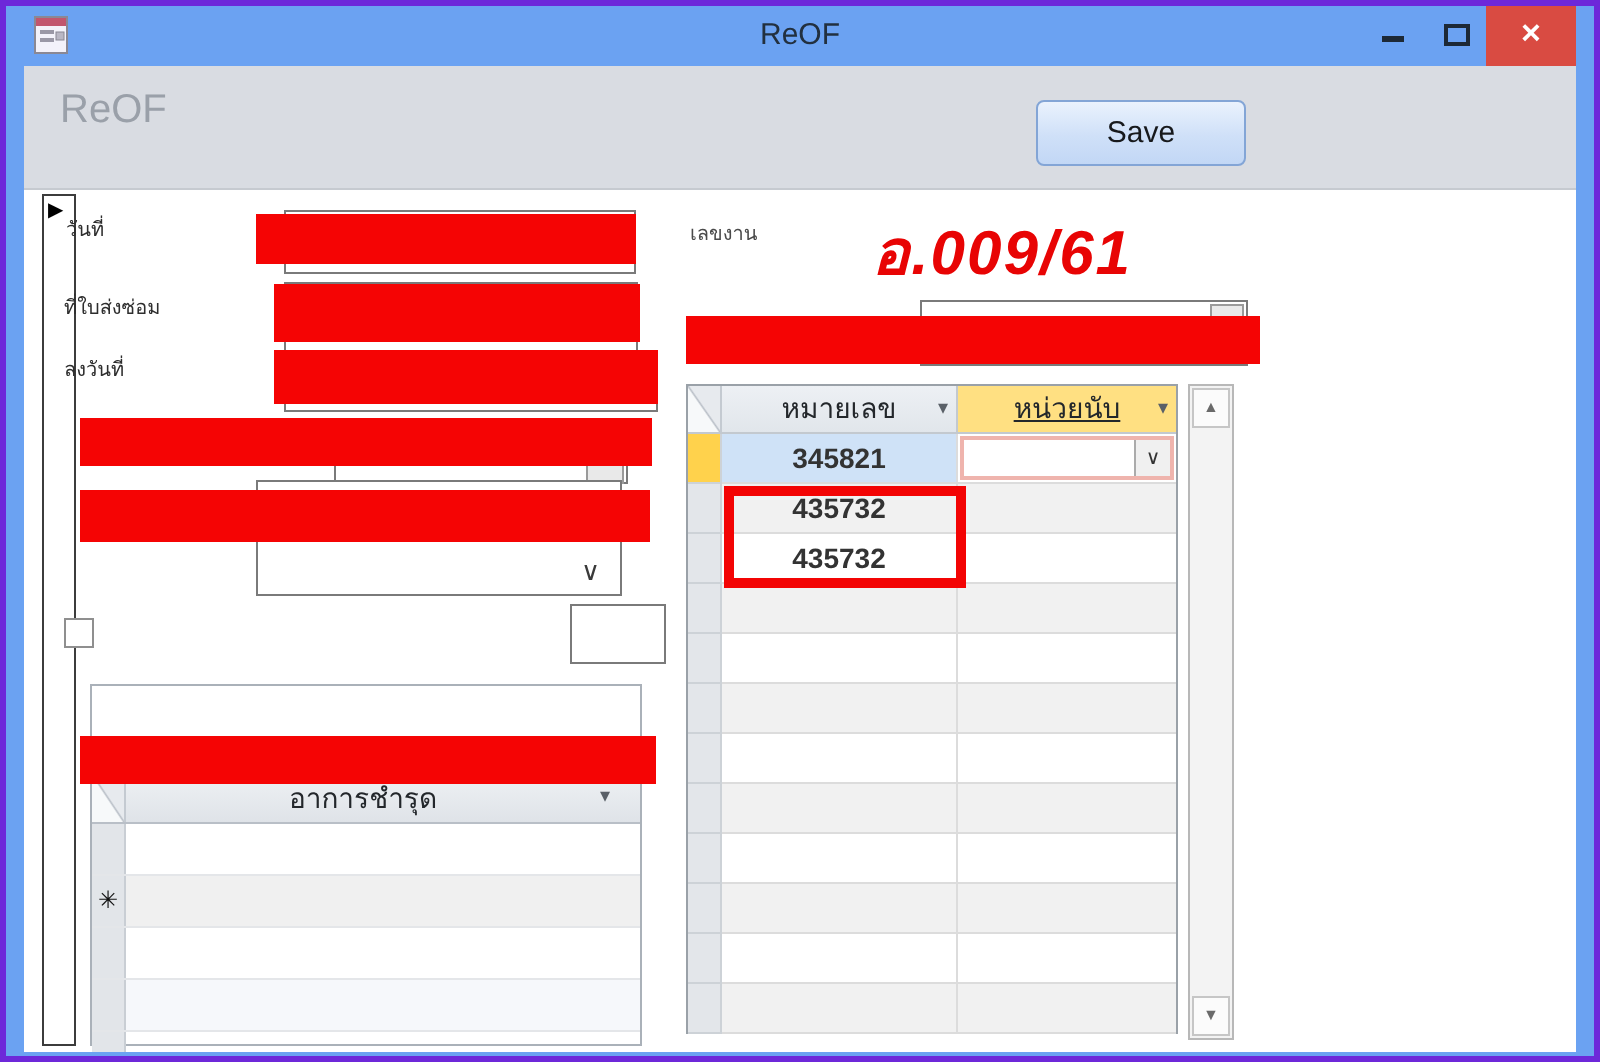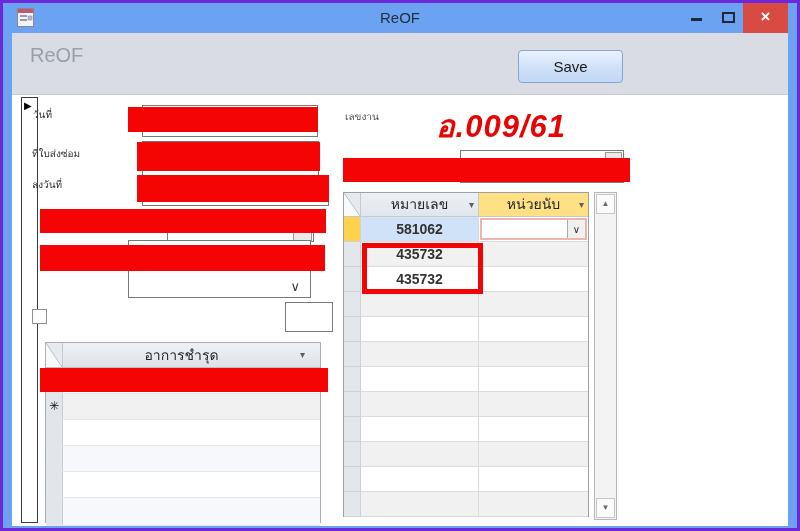--- a/index.html
+++ b/index.html
@@ -38,42 +38,42 @@
 
   .mini-btn { position:absolute; background:#e9e9e9; border:1px solid #9a9a9a; }
   .combo-chevron { position:absolute; right:10px; bottom:3px; font-size:13px; color:#3a3a3a; }
 
   .checkbox { position:absolute; left:20px; top:276px; width:15px; height:15px; background:#fff; border:1px solid #8f8f8f; }
   .small-input { position:absolute; left:273px; top:269px; width:48px; height:30px; background:#fff; border:1px solid #7a7a7a; }
 
   
   .defect-table { position:absolute; left:33px; top:309px; width:276px; height:181px;
                   border:1px solid #aab1b9; background:#fff; }
-  .dt-header { display:flex; height:25px; background:linear-gradient(#eef1f4,#dfe3e8); border-bottom:1px solid #b9bfc7; }
+  .dt-header { display:flex; height:25px; background:linear-gradient(#eef1f4,#dfe3e8); border-bottom:1px solid #b9bfc7;margin-top:44px; }
   .dt-corner { width:17px; border-right:1px solid #c4cad1;
                background:linear-gradient(to top right,#f7f9fa 47%,#b9bfc7 50%,#e7eaee 53%); }
   .dt-title { flex:1; text-align:center; font-size:14px; color:#23272b; line-height:24px; }
   .dt-arrow { width:20px; font-size:10px; color:#5a6068; line-height:24px; }
   .dt-row { display:flex; height:26px; border-bottom:1px solid #e4e6e9; }
   .dt-sel { width:17px; border-right:1px solid #c9ced4; background:#e2e5e9; text-align:center;
             font-size:12px; color:#111; line-height:24px; }
   .dt-body { flex:1; }
   .dt-star-row { background:#f0f0f0; }
   .dt-alt { background:#f6f8fb; }
 
   
   .job-value { position:absolute; left:424px; top:68px; font-size:31px; font-weight:bold; color:#E80404; letter-spacing:1px;font-style:italic; }
   .grid { position:absolute; left:331px; top:159px; width:246px; height:325px;
           border:1px solid #9aa1a8; background:#fff; }
   .g-header { display:flex; height:24px; border-bottom:1px solid #c3c9cf; }
   .g-corner { width:17px; border-right:1px solid #c4cad1;
               background:linear-gradient(to top right,#f7f9fa 47%,#b9bfc7 50%,#e7eaee 53%); }
   .g-h1 { width:118px; background:linear-gradient(#edf0f4,#e1e6eb); border-right:1px solid #c3c9cf;
           text-align:center; font-size:14px; color:#23272b; line-height:23px; position:relative; }
-  .g-h2 { width:109px; background:#FFE082; text-align:center; font-size:14px; color:#23272b; line-height:23px; position:relative; }
+  .g-h2 { width:109px; background:#FFE082; text-align:center; font-size:14px; color:#23272b; line-height:23px; position:relative;text-decoration:underline; }
   .g-h-arrow { position:absolute; right:4px; top:0; font-size:10px; color:#5a6068; }
   .g-row { display:flex; height:25px; }
   .g-sel { width:17px; background:#e3e6ea; border-right:1px solid #cdd2d7; border-bottom:1px solid #cdd2d7; }
   .g-sel-current { background:#FFD24C; }
   .g-c1 { width:118px; border-right:1px solid #dcdcdc; border-bottom:1px solid #dcdcdc;
           text-align:center; font-size:14px; font-weight:bold; color:#333; line-height:24px; }
   .g-c2 { width:109px; border-bottom:1px solid #dcdcdc; position:relative; }
   .g-gray { background:#f1f1f1; }
   .cell-active { background:#CFE2F7; }
   .unit-combo { position:absolute; inset:1px; background:#fff; border:2px solid #efb4ad; display:flex; }
@@ -194,21 +194,21 @@
             <span class="g-h-arrow">▾</span>
           </div>
           <div class="g-h2">
             <span>หน่วยนับ</span>
             <span class="g-h-arrow">▾</span>
           </div>
         </div>
 
         <div class="g-row">
           <div class="g-sel g-sel-current"></div>
-          <div class="g-c1 cell-active">581062</div>
+          <div class="g-c1 cell-active">345821</div>
           <div class="g-c2">
             <div class="unit-combo">
               <span></span>
               <div class="unit-combo-btn">∨</div>
             </div>
           </div>
         </div>
 
         <div class="g-row">
           <div class="g-sel"></div>

